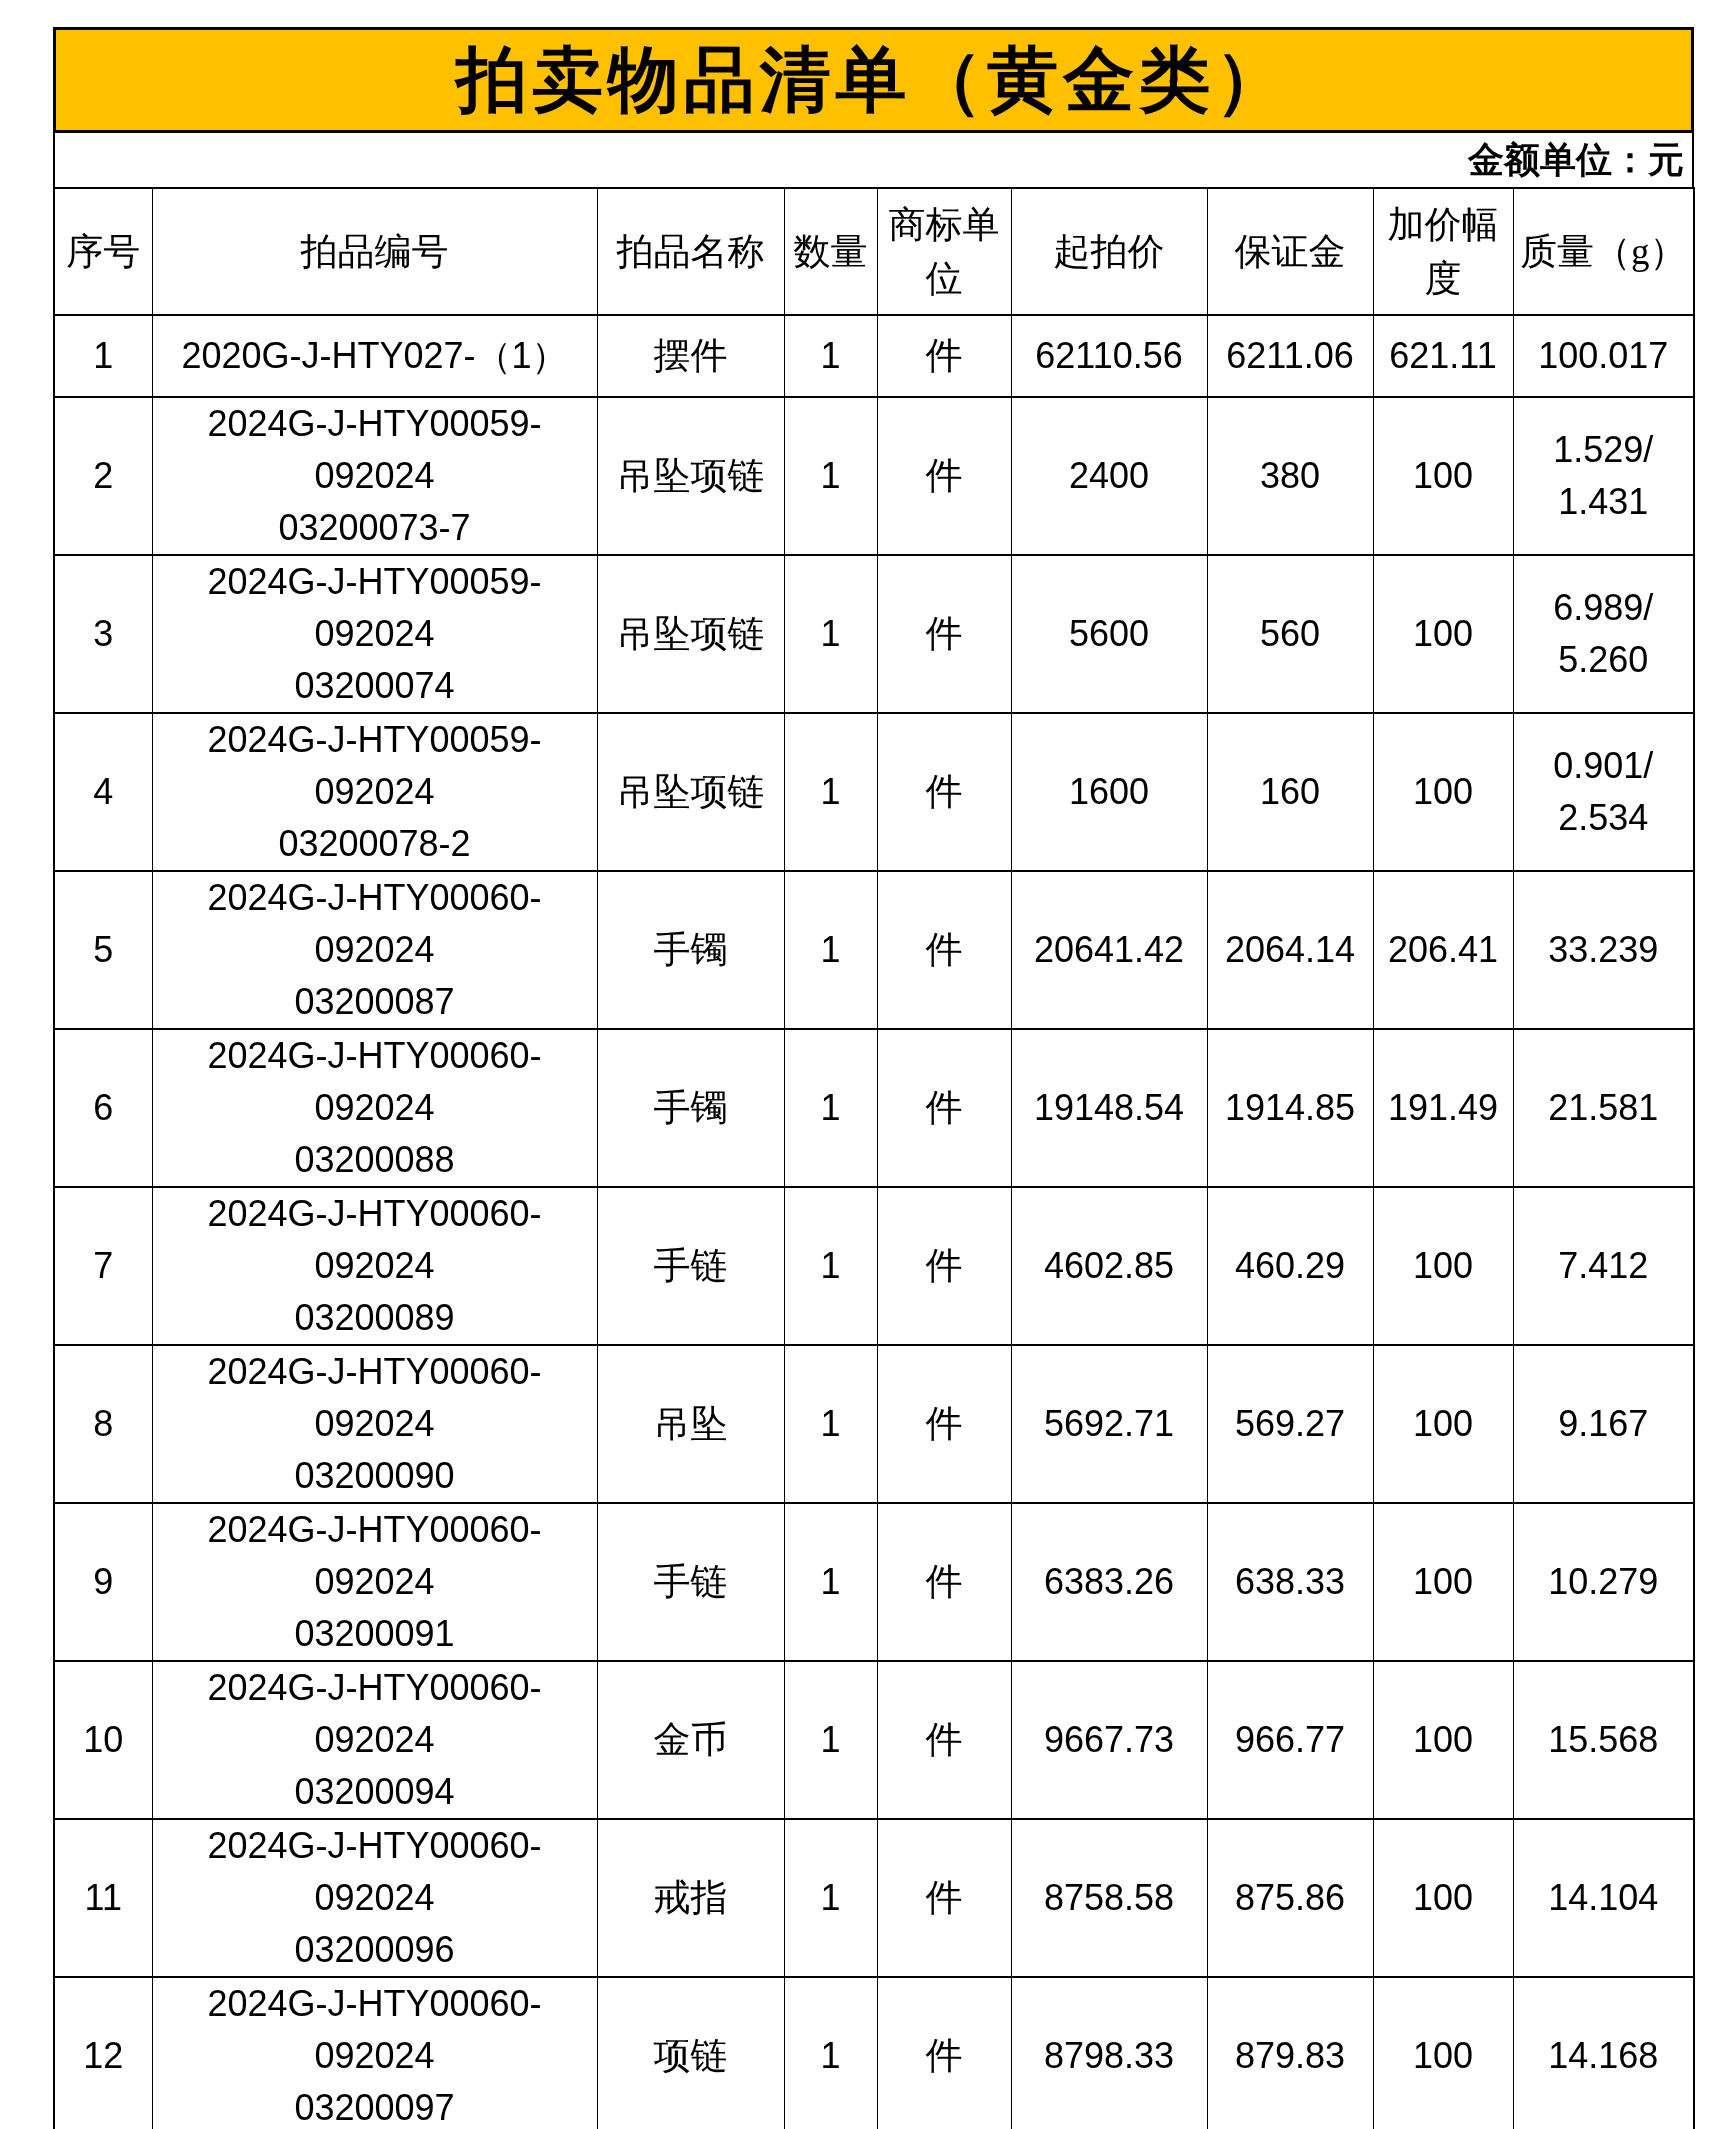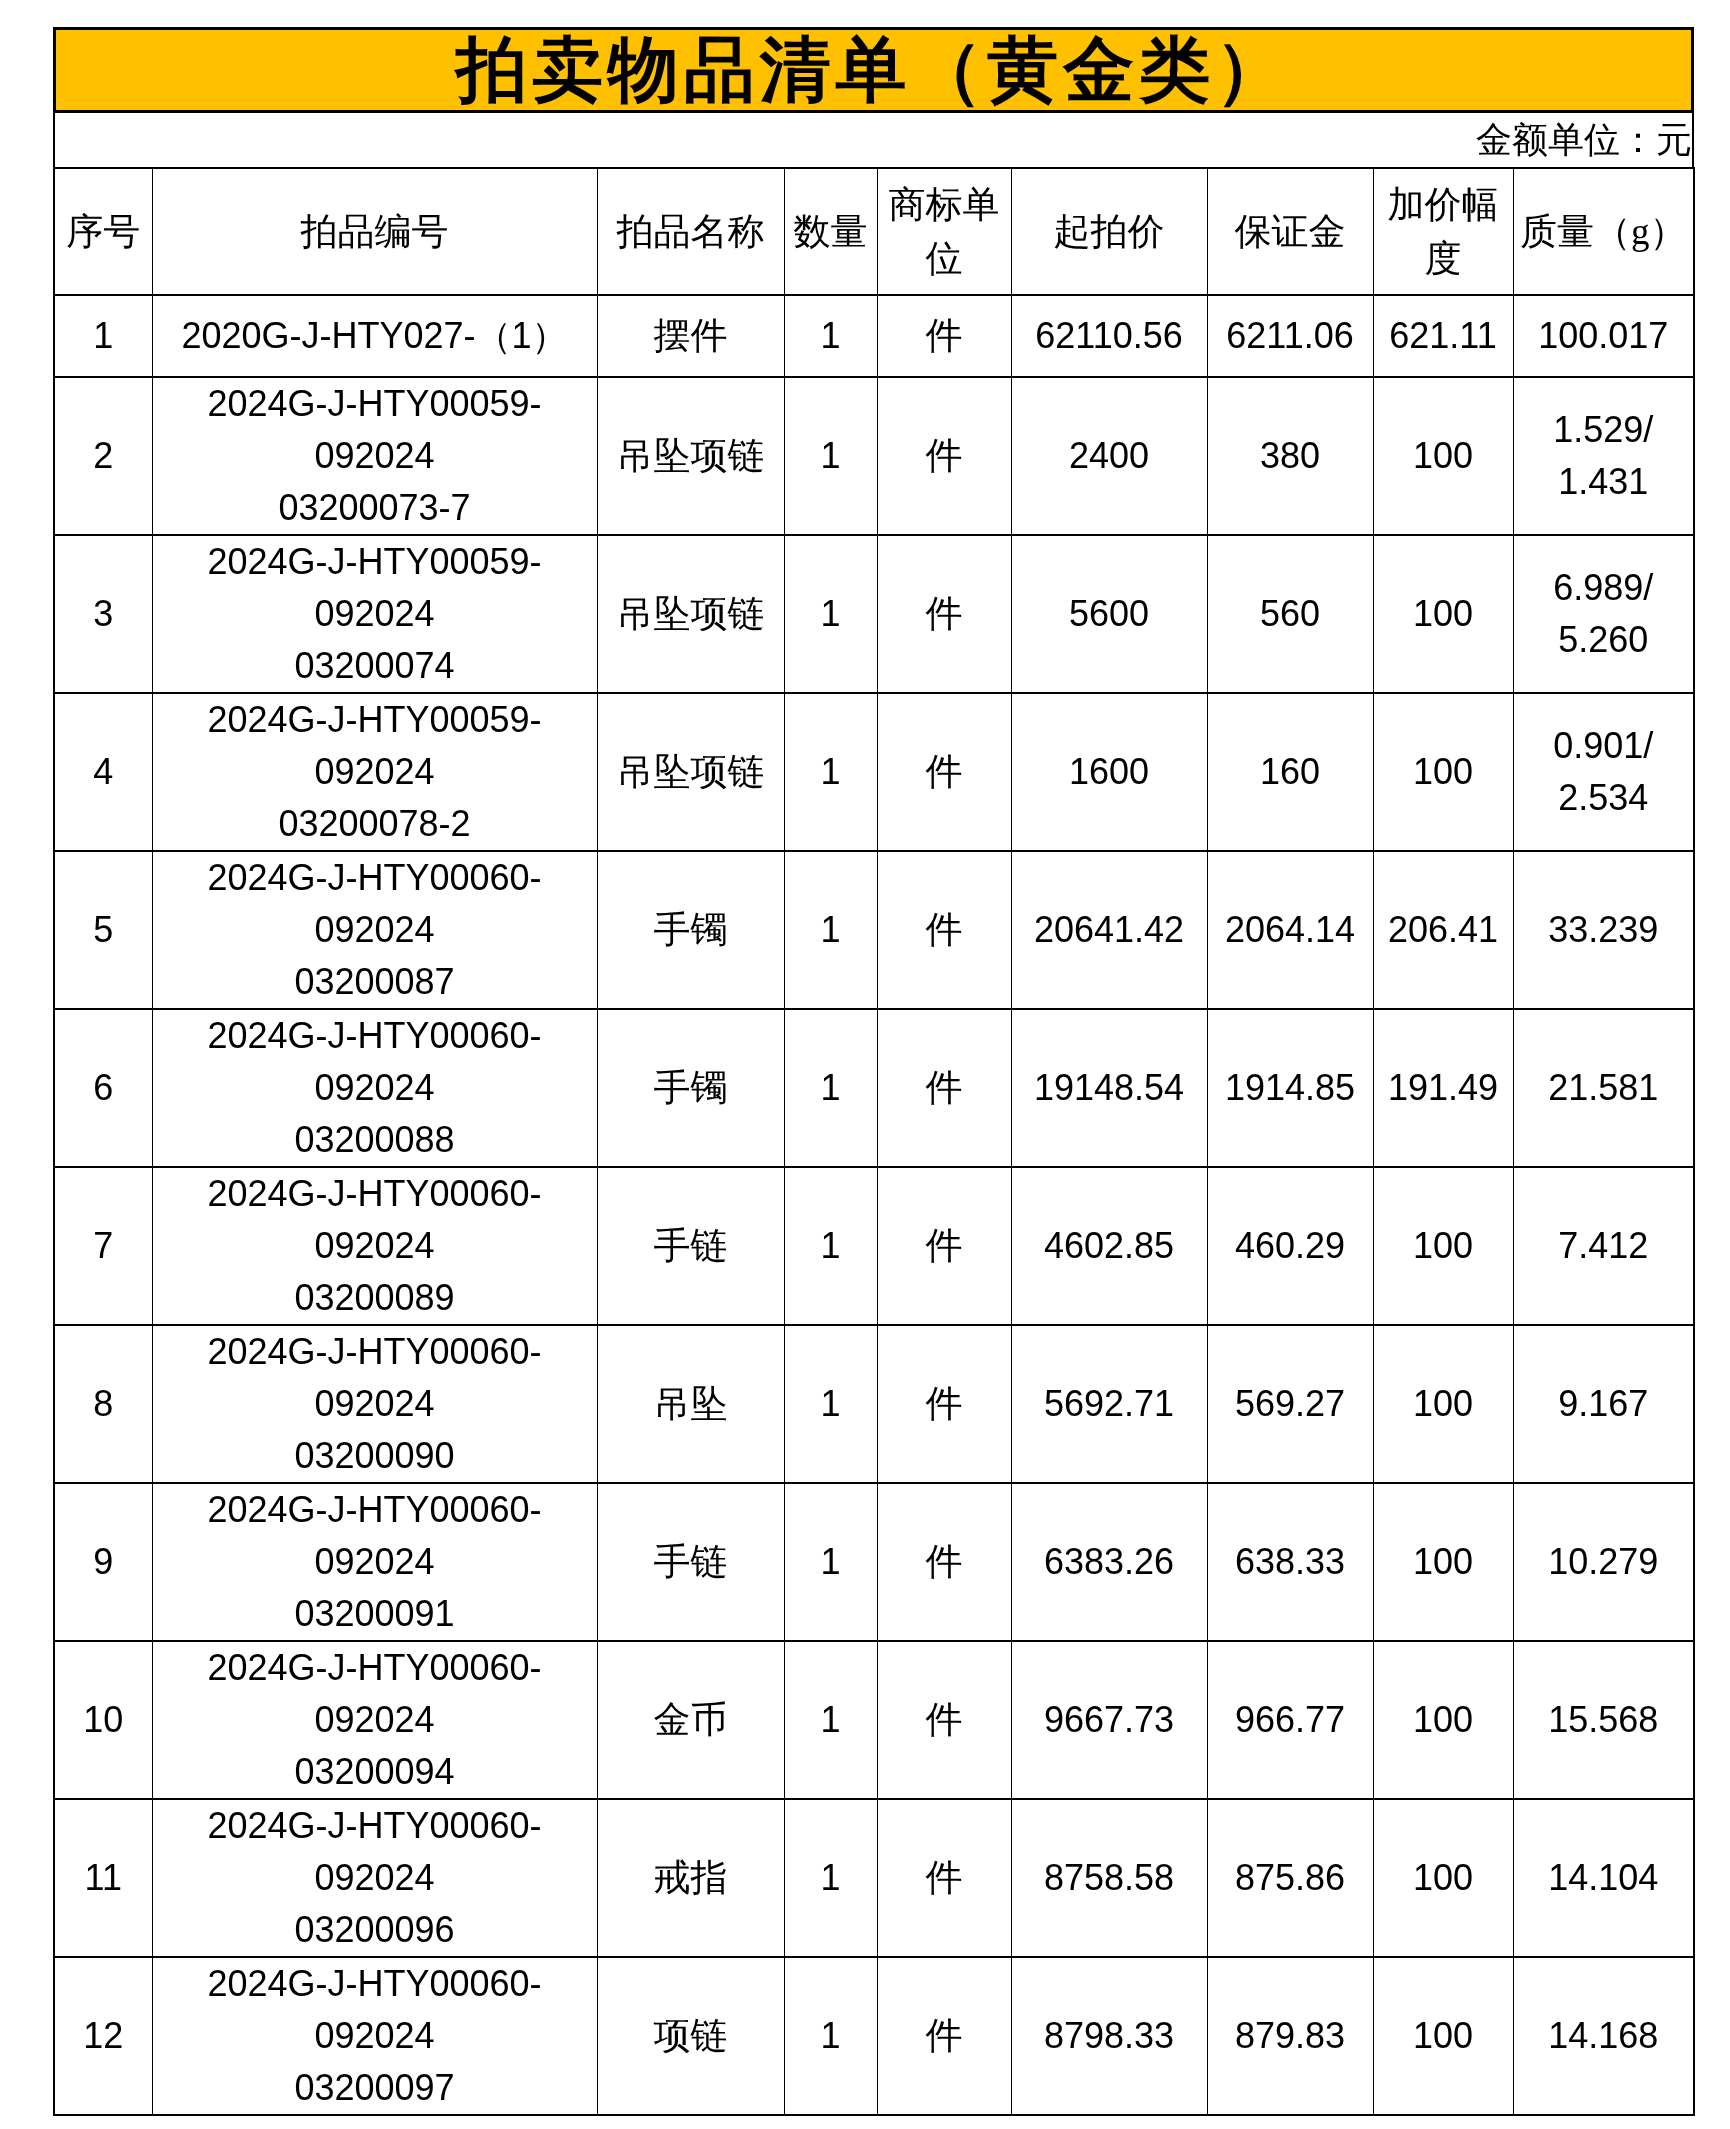--- a/index.html
+++ b/index.html
@@ -6,33 +6,33 @@
   body{
     width:1730px;height:2129px;
     background:#ffffff;color:#000;
     font-family:"Liberation Sans",sans-serif;
     position:relative;overflow:hidden;
   }
   .sheet{position:absolute;left:53px;top:27px;width:1641px;}
 
   
   .title-band{
-    box-sizing:border-box;height:86px;background:#FFC000;
+    box-sizing:border-box;height:106px;background:#FFC000;
     border:3.2px solid #000;
     display:flex;align-items:center;justify-content:center;
     font-family:"Liberation Serif",serif;font-weight:bold;font-size:71px;
     letter-spacing:4.9px;
   }
   
   .unit-row{
     box-sizing:border-box;height:54px;background:#fff;
     border-left:2.4px solid #000;border-right:2.4px solid #000;
     display:flex;align-items:center;justify-content:flex-end;
-    padding-right:0;
-    font-family:"Liberation Serif",serif;font-weight:normal;font-size:36px;
+    padding-right:8px;
+    font-family:"Liberation Serif",serif;font-weight:bold;font-size:36px;
   }
 
   table.auction{
     border-collapse:collapse;table-layout:fixed;width:1641px;
     border:2.4px solid #000;
   }
   table.auction th, table.auction td{
     box-sizing:border-box;
     border-left:1.6px solid #000;border-right:1.6px solid #000;
     border-top:2.4px solid #000;border-bottom:2.4px solid #000;

